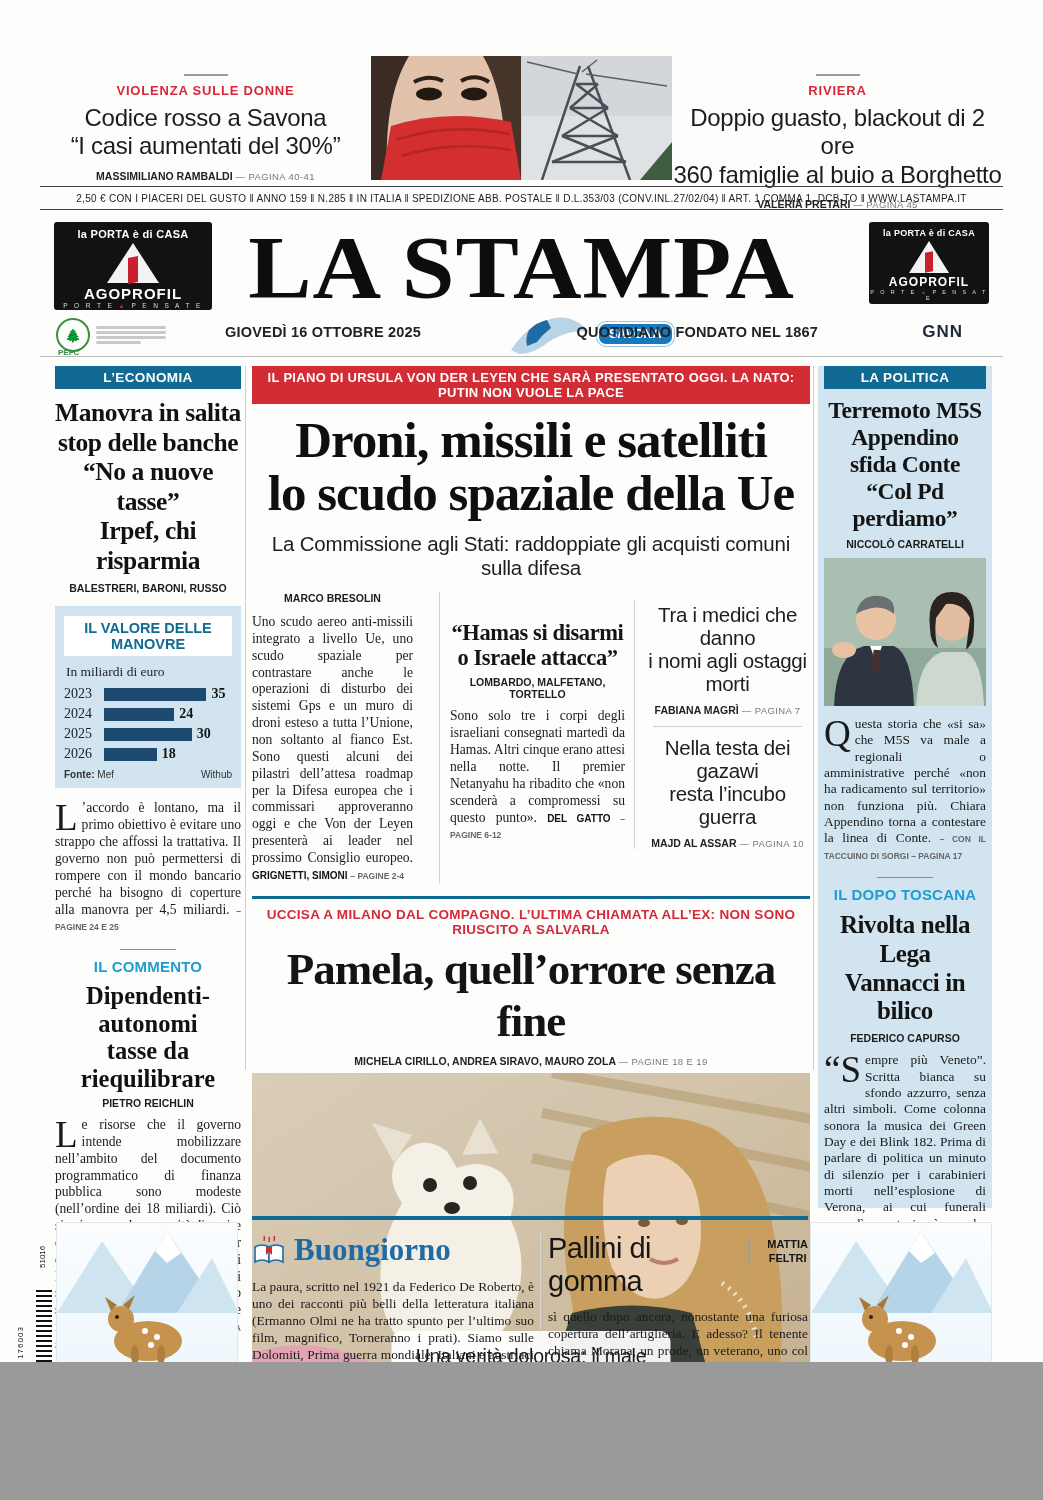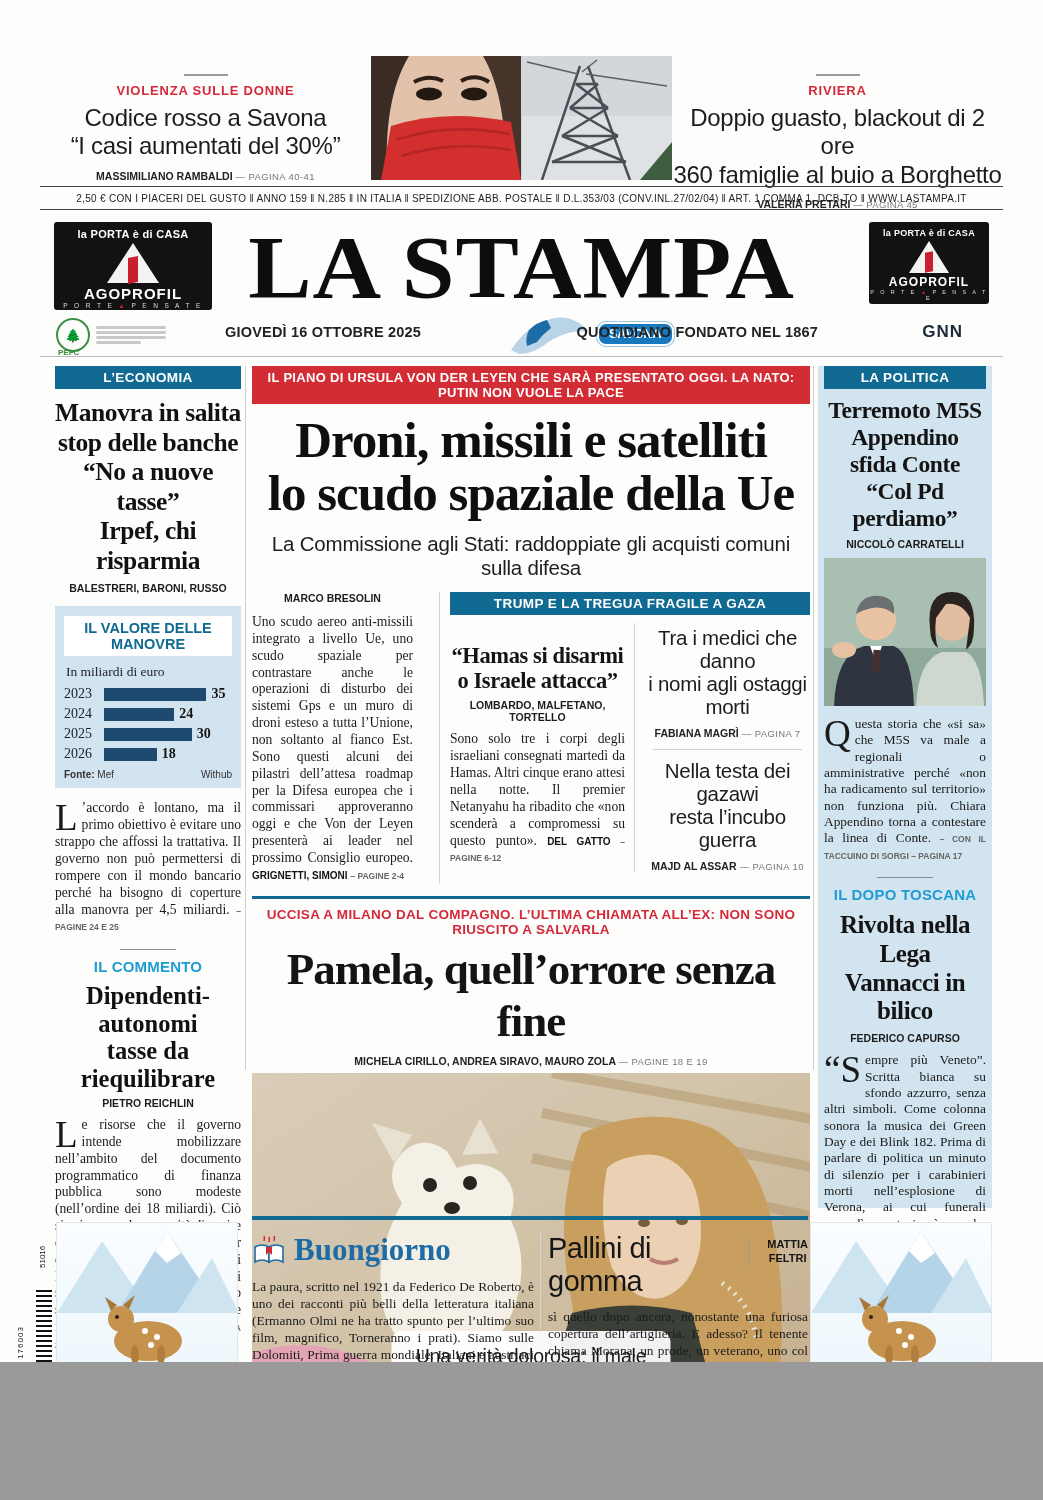--- a/index.html
+++ b/index.html
@@ -299,21 +299,20 @@
     <div class="subhead">La Commissione agli Stati: raddoppiate gli acquisti comuni sulla difesa</div>
 
     <div class="crow2">
       <div class="bres">
         <div class="byline" style="margin-bottom:10px;">MARCO BRESOLIN</div>
         <div class="body">
           <span>Uno scudo aereo anti-missili integrato a livello Ue, uno scudo spaziale per contrastare anche le operazioni di disturbo dei sistemi Gps e un muro di droni esteso a tutta l’Unione, non soltanto al fianco Est. Sono questi alcuni dei pilastri dell’attesa roadmap per la Difesa europea che i commissari approveranno oggi e che Von der Leyen presenterà ai leader nel prossimo Consiglio europeo. </span><span class="auth">GRIGNETTI, SIMONI </span><span class="pg">– PAGINE 2-4</span>
         </div>
       </div>
       <div class="gaza">
-        <div class="banner">TRUMP E LA TREGUA FRAGILE A GAZA</div>
         <div class="gaza-cols">
           <div class="gz-l">
             <div class="gz-head ml">“Hamas si disarmi
 o Israele attacca”</div>
             <div class="byline">LOMBARDO, MALFETANO, TORTELLO</div>
             <div class="body">
               <span>Sono solo tre i corpi degli israeliani consegnati martedì da Hamas. Altri cinque erano attesi nella notte. Il premier Netanyahu ha ribadito che «non scenderà a compromessi su questo punto». </span><span class="auth">DEL GATTO </span><span class="pg">– PAGINE 6-12</span>
             </div>
           </div>
           <div class="gz-r">

